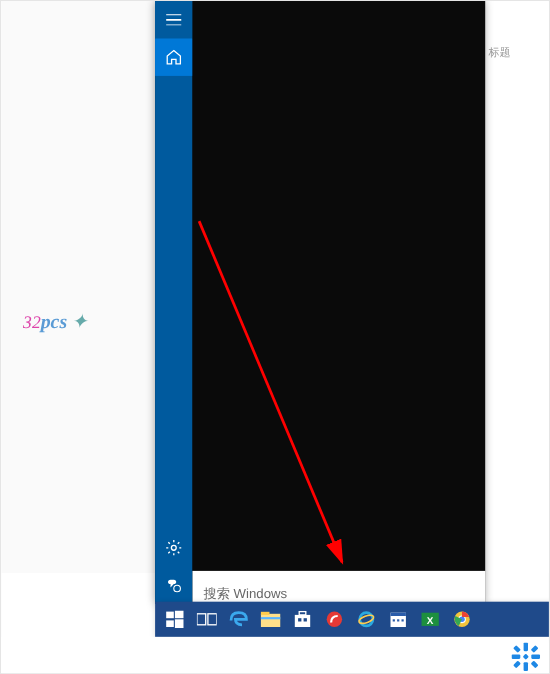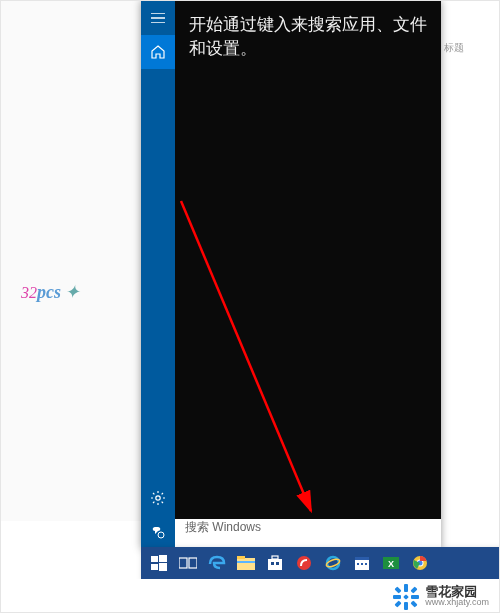--- a/index.html
+++ b/index.html
@@ -93,21 +93,21 @@
     line-height: 1.4;
   }
   .start-content-body {
     flex: 1;
     background: #0a0a0a;
   }
   .search-box {
     height: 30px;
     background: #fff;
     display: flex;
-    align-items: flex-start;
+    align-items: flex-end;
     padding: 0 10px;
     font-size: 12px;
     color: #666;
   }
   .arrow-svg {
     position: absolute;
     left: 150px;
     top: 170px;
     pointer-events: none;
   }
@@ -188,21 +188,20 @@
         </svg>
     </div>
     <div class="sidebar-icon">
       <svg width="14" height="14" viewBox="0 0 14 14">
           <path d="M4 2 C1 2 1 6 4 6 L4 9 L7 6 C10 6 10 2 7 2 Z" fill="#fff"></path>
           <circle cx="10" cy="10" r="3" fill="none" stroke="#fff" stroke-width="1"></circle>
         </svg>
     </div>
   </div>
   <div class="start-content">
-    <div class="start-hint">开始通过键入来搜索应用、文件和设置。</div>
     <div class="start-content-body"></div>
     <div class="search-box">
       <span>搜索 Windows</span>
     </div>
   </div>
 </div>
 
 <svg class="arrow-svg" width="250" height="380">
   <defs>
     <marker id="ah" markerWidth="10" markerHeight="10" refX="8" refY="3" orient="auto">
@@ -294,17 +293,13 @@
         <rect x="0" y="11" width="8" height="4" rx="1"></rect>
         <rect x="18" y="11" width="8" height="4" rx="1"></rect>
         <rect x="11" y="11" width="4" height="4" rx="1" transform="rotate(45 13 13)"></rect>
         <rect x="3" y="3" width="4" height="6" rx="1" transform="rotate(-45 5 6)"></rect>
         <rect x="19" y="3" width="4" height="6" rx="1" transform="rotate(45 21 6)"></rect>
         <rect x="3" y="17" width="4" height="6" rx="1" transform="rotate(45 5 20)"></rect>
         <rect x="19" y="17" width="4" height="6" rx="1" transform="rotate(-45 21 20)"></rect>
       </g>
     </svg>
   </div>
-  <div class="wm-text">
-    <span class="wm-title">雪花家园</span>
-    <span class="wm-url">www.xhjaty.com</span>
-  </div>
 </div>
 
 </body></html>

